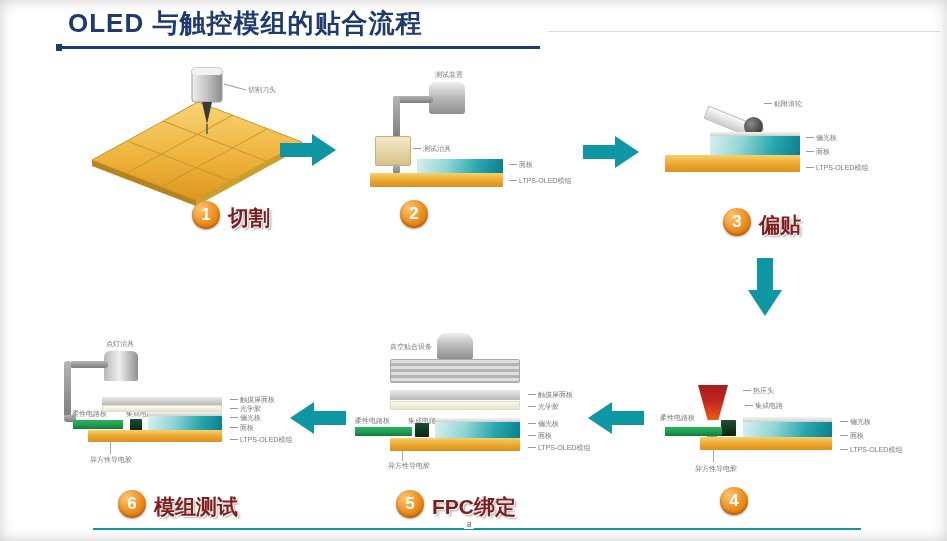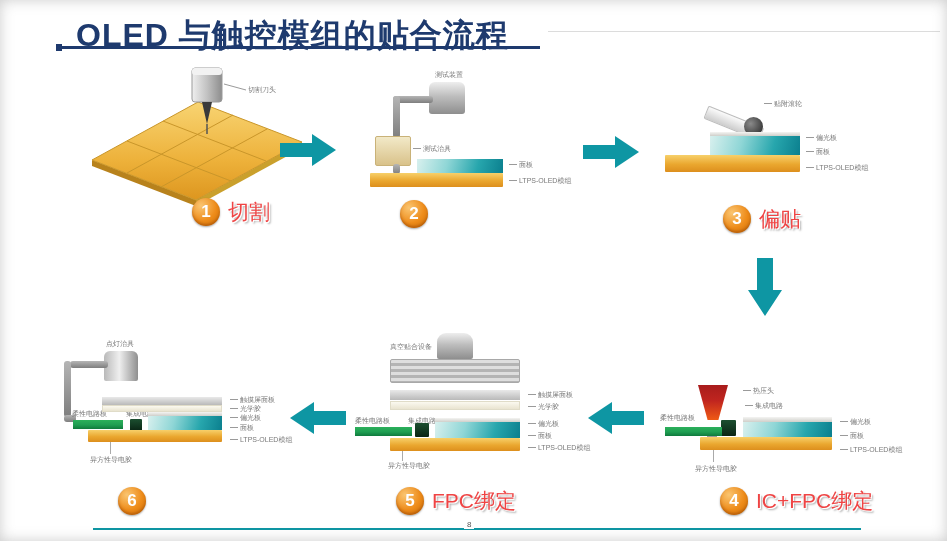--- a/index.html
+++ b/index.html
@@ -2,34 +2,34 @@
 <html style="--navy: #1e3a6e; --teal: #0e96a3; --orange_circle: #ee8c1a; --panel_teal: #0d8f9e; --base_gold: #e6a02a; --fpc_green: #1f9e52; --press_red: #c0251f; --label_gray: #787878;"><head>
 <meta charset="utf-8">
 <style>
   html,body{margin:0;padding:0;background:#fff;}
   .slide{position:relative;width:947px;height:541px;background:#fff;overflow:hidden;
          font-family:"Liberation Sans","DejaVu Sans",sans-serif;}
   .abs{position:absolute;}
   .vignette{position:absolute;inset:0;pointer-events:none;
             box-shadow:inset 0 0 14px rgba(110,110,110,.35);}
   
-  .title{position:absolute;left:68px;top:6px;margin:8px;font-size:32px;font-weight:bold;
+  .title{position:absolute;left:68px;top:6px;margin:0;font-size:26px;font-weight:bold;
          letter-spacing:1px;color:var(--navy,#1e3a6e);}
   .title-underline{position:absolute;left:62px;top:46px;width:478px;height:3px;
                    background:var(--navy,#1e3a6e);}
   .title-tick{position:absolute;left:56px;top:44px;width:6px;height:7px;background:var(--navy,#1e3a6e);}
   .title-sideline{position:absolute;left:548px;top:31px;width:392px;height:1px;background:#dcdcdc;}
   
   .caption{position:absolute;display:flex;align-items:center;gap:8px;}
   .num{width:28px;height:28px;border-radius:50%;flex:0 0 28px;
        background:radial-gradient(circle at 32% 28%,#fac571 0%,var(--orange_circle,#ee8c1a) 55%,#d27207 100%);
        color:#fff;font-weight:bold;font-size:17px;display:flex;align-items:center;justify-content:center;
        box-shadow:0 1px 2px rgba(0,0,0,.35), inset 0 -2px 3px rgba(140,60,0,.5);}
-  .cap-text{font-size:21px;font-weight:normal;color:#ef4444;white-space:nowrap;
-            text-shadow:1px 1px 0 #fff,2px 2px 2px rgba(0,0,0,.35);}
+  .cap-text{font-size:21px;font-weight:bold;color:#7f1d1d;white-space:nowrap;
+            text-shadow:1px 1px 0 #fff,2px 2px 2px rgba(0,0,0,.35);margin-top:6px;}
   
   .lbl{position:absolute;font-size:7px;line-height:9px;color:#787878;white-space:nowrap;}
   .dash::before{content:"";display:inline-block;width:8px;height:1px;background:#9a9a9a;
                 vertical-align:2px;margin-right:2px;}
   
   .gold{background:linear-gradient(180deg,#f7d06a 0%,#eaa72f 55%,#dd8f1d 100%);border-radius:1px;}
   .teal-panel{background:linear-gradient(105deg,#d8f0ee 0%,#8fd6d6 35%,#27a6ad 70%,#0b7f8e 100%);}
   .sliver{background:linear-gradient(180deg,#f4f4f2,#cfcfca);}
   .silver{background:linear-gradient(180deg,#eee 0%,#bdbdbd 45%,#8e8e8e 100%);}
   .pipe{background:linear-gradient(180deg,#b5b5b5,#7e7e7e);border-radius:3px;}
@@ -143,21 +143,20 @@
     <div class="abs teal-panel" style="left:88px;top:47px;width:89px;height:15px;"></div>
     <div class="abs gold" style="left:45px;top:62px;width:132px;height:13px;"></div>
     <span class="lbl dash" style="left:185px;top:42px;">偏光板</span>
     <span class="lbl dash" style="left:185px;top:56px;">面板</span>
     <span class="lbl dash" style="left:185px;top:70px;">LTPS-OLED模组</span>
     <div class="abs bracket" style="left:58px;top:75px;width:1px;height:12px;"></div>
     <span class="lbl" style="left:40px;top:89px;">异方性导电胶</span>
   </div>
   <div class="caption" style="left:720px;top:487px;">
     <span class="num">4</span>
-    <span class="cap-text">IC+FPC绑定</span>
   </div>
 
   <svg class="abs" style="left:588px;top:402px;" width="56" height="32">
     <polygon class="arrow-shape" points="56,9 24,9 24,0 0,16 24,32 24,23 56,23"></polygon>
   </svg>
 
   <div class="abs" style="left:350px;top:330px;width:300px;height:145px;">
     <div class="abs silver" style="left:87px;top:3px;width:36px;height:26px;border-radius:9px 9px 2px 2px;"></div>
     <span class="lbl" style="left:40px;top:12px;">真空贴合设备</span>
     <div class="abs" style="left:40px;top:29px;width:130px;height:24px;border:1px solid #a8a8a8;box-sizing:border-box;border-radius:2px;background:repeating-linear-gradient(180deg,#dedede 0 3px,#b4b4b4 3px 6px);"></div>
@@ -205,19 +204,20 @@
     <span class="lbl dash" style="left:190px;top:60px;">触摸屏面板</span>
     <span class="lbl dash" style="left:190px;top:69px;">光学胶</span>
     <span class="lbl dash" style="left:190px;top:78px;">偏光板</span>
     <span class="lbl dash" style="left:190px;top:88px;">面板</span>
     <span class="lbl dash" style="left:190px;top:100px;">LTPS-OLED模组</span>
     <div class="abs bracket" style="left:70px;top:107px;width:1px;height:12px;"></div>
     <span class="lbl" style="left:50px;top:120px;">异方性导电胶</span>
   </div>
   <div class="caption" style="left:118px;top:487px;">
     <span class="num">6</span>
+    <span class="cap-text">模组测试</span>
   </div>
 
   <div class="footer-line"></div>
   <span class="page-num">8</span>
 
   <div class="vignette"></div>
 </div>
 
 </body></html>

